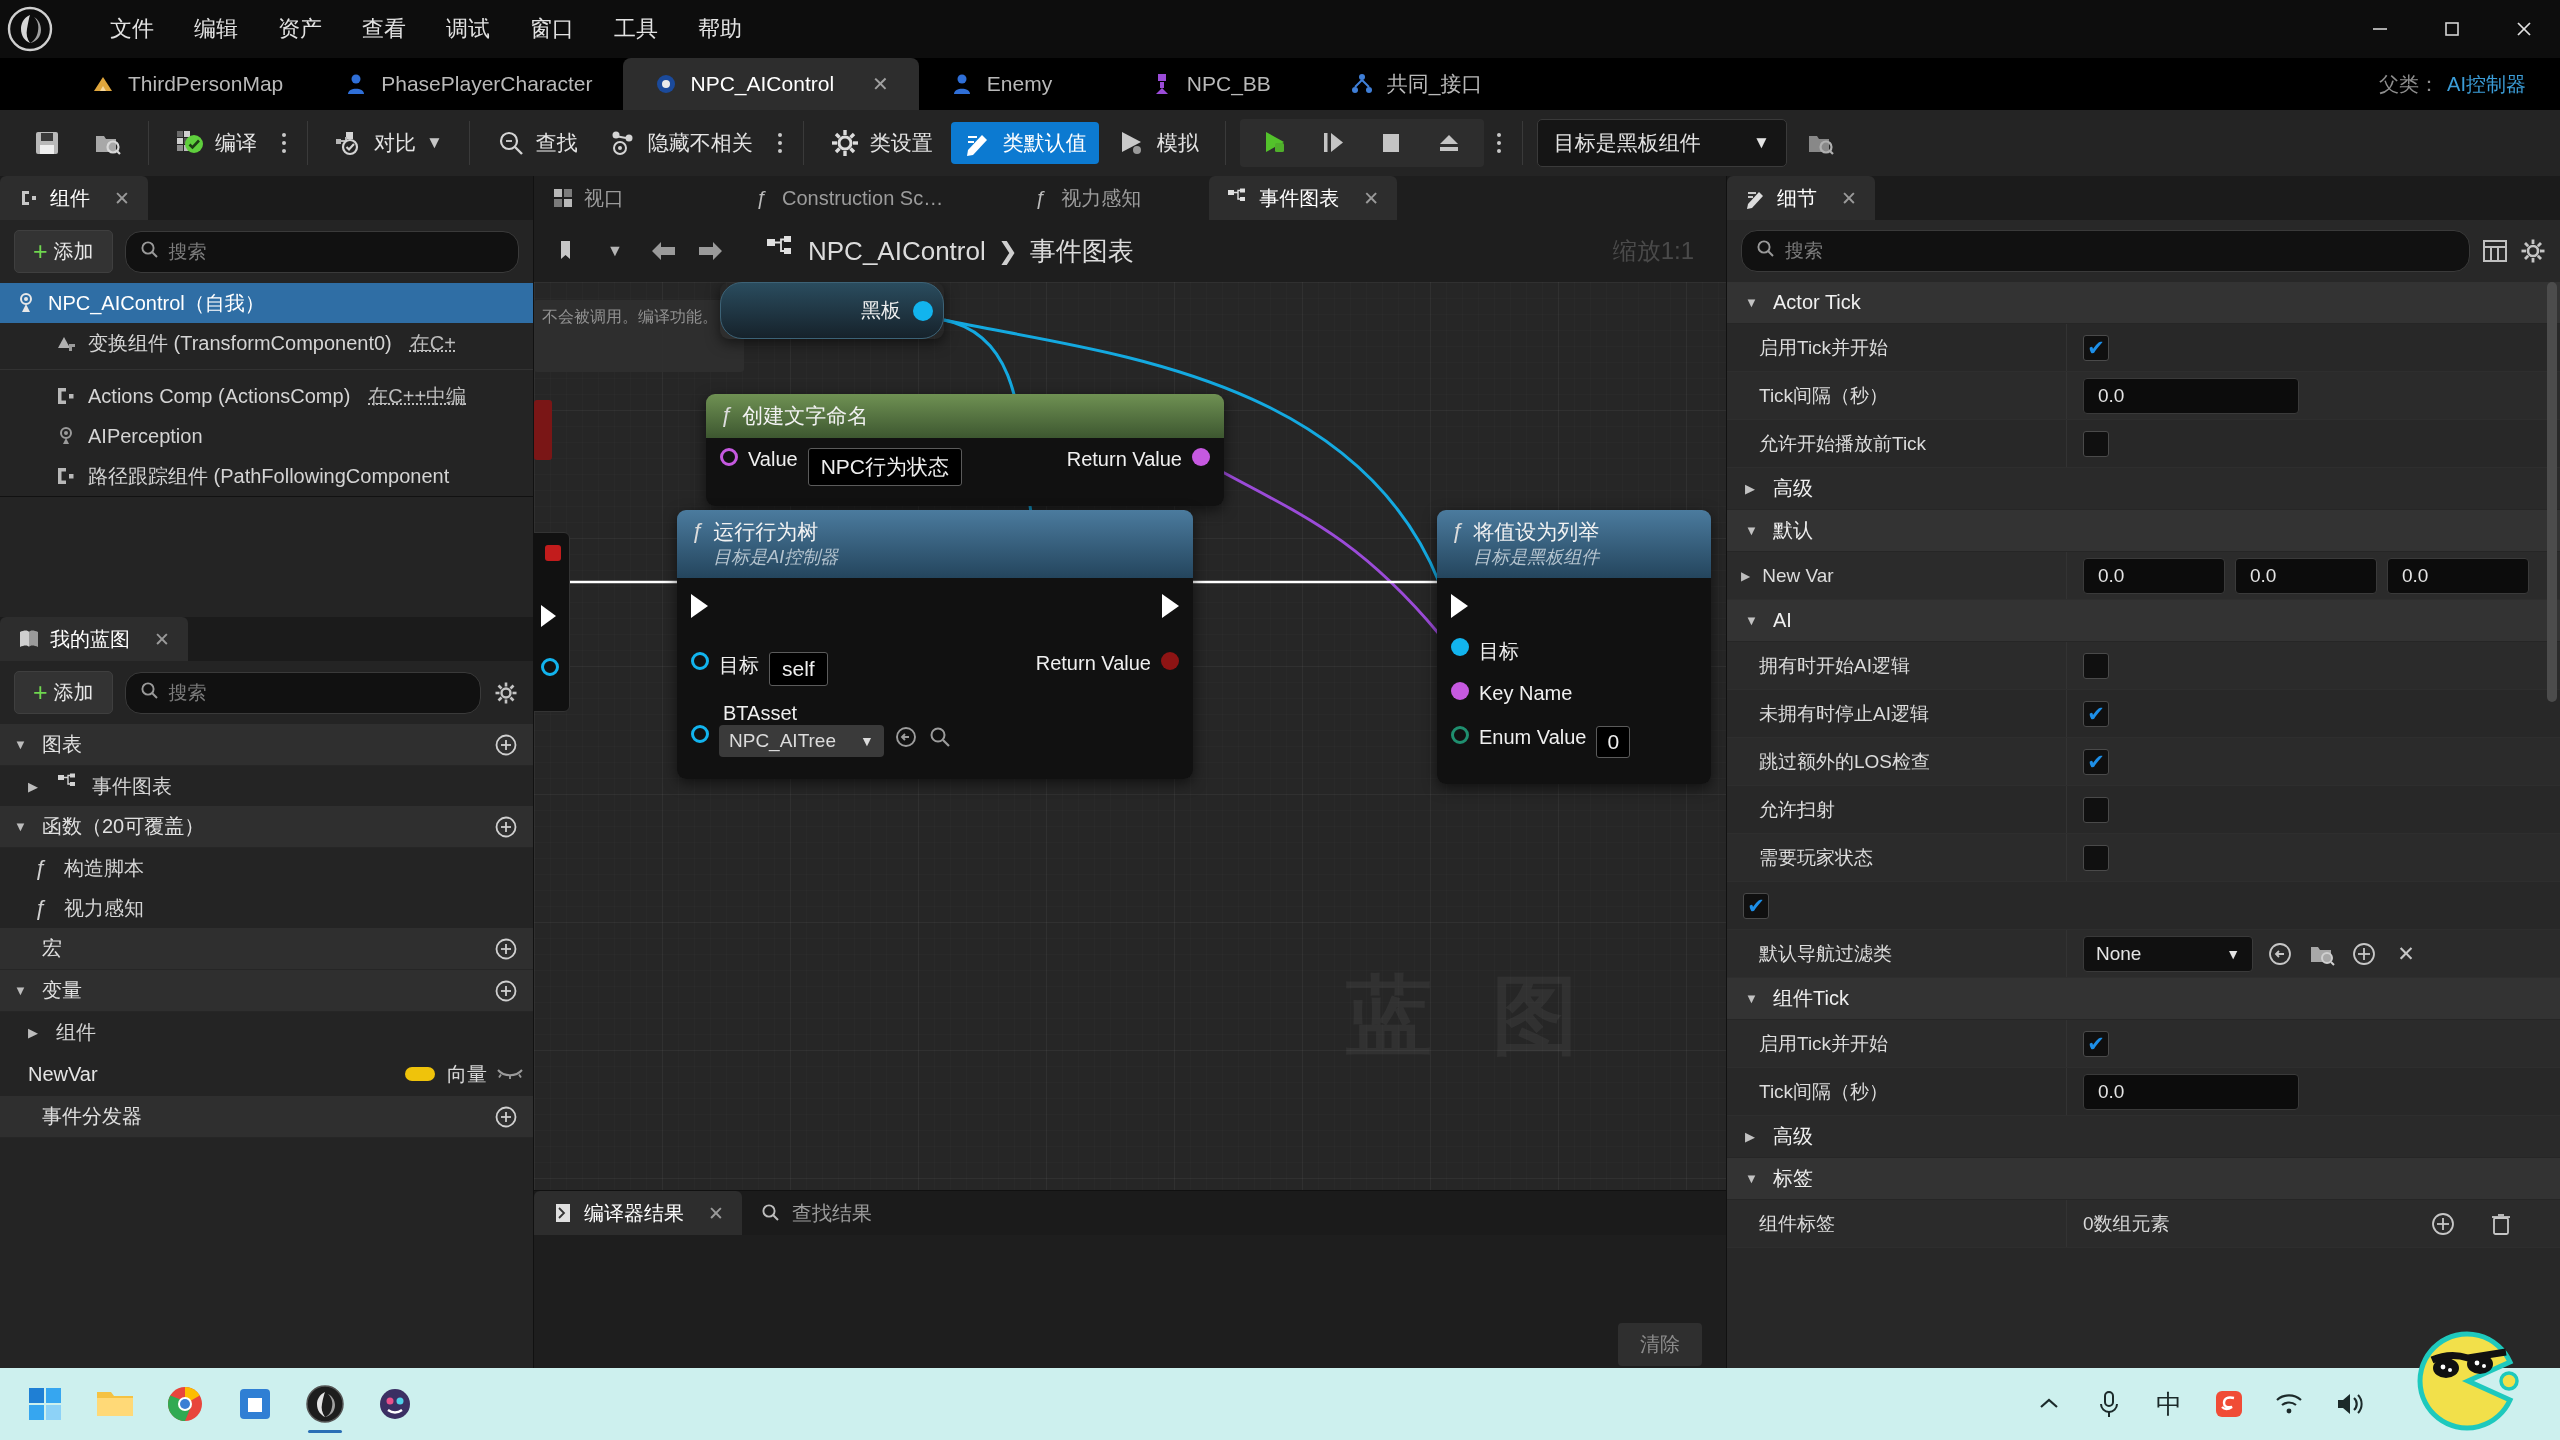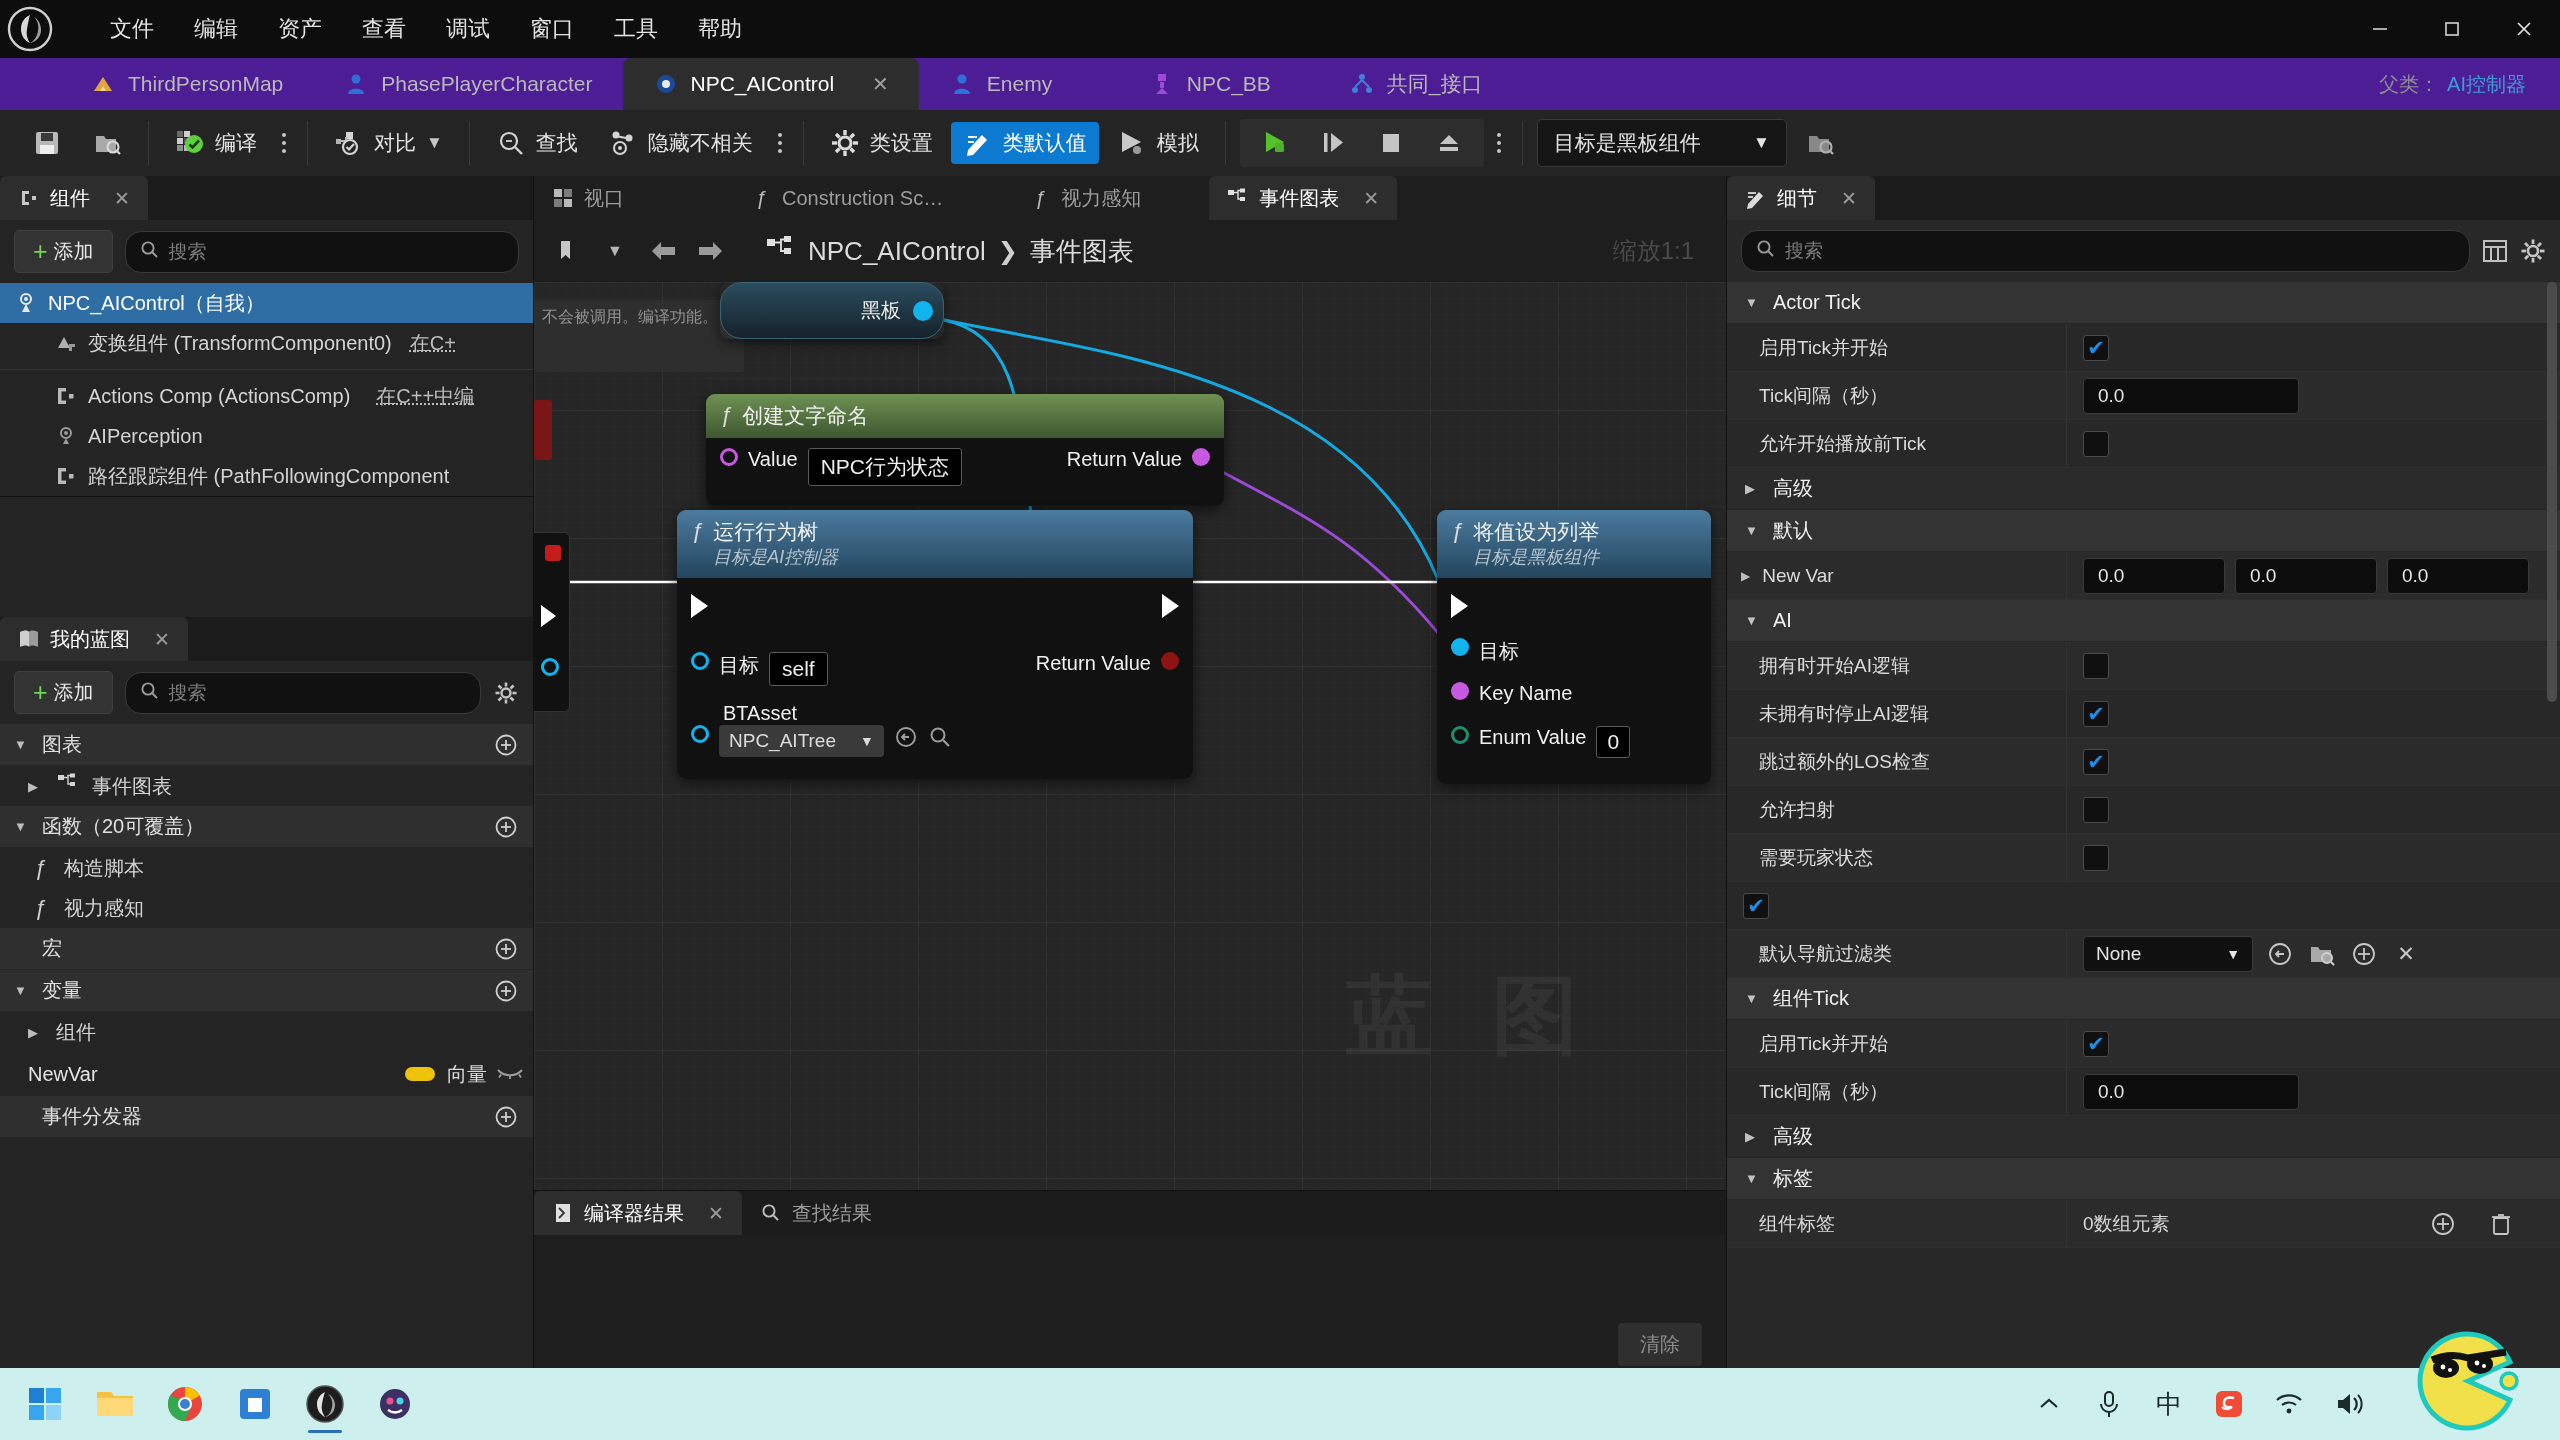--- a/index.html
+++ b/index.html
@@ -27,21 +27,21 @@
   }
   .win-ctrls { position: absolute; right: 0; top: 0; height: 58px; display: flex; }
   .win-btn {
     width: 72px; height: 58px; display:flex; align-items:center; justify-content:center;
     color: #cfcfcf;
   }
   .win-btn svg { display: block; }
 
   
   .tabbar {
-    height: 52px; background: #4c1d95; display: flex; align-items: stretch;
+    height: 52px; background: #000000; display: flex; align-items: stretch;
     flex: none; position: relative; padding-left: 60px;
   }
   .atab {
     display: flex; align-items: center; gap: 12px; padding: 0 30px;
     font-size: 21px; color: #b9b9b9; position: relative; min-width: 200px;
   }
   .atab.active {
     background: #2d2d2d; color: #ffffff;
     border-top-left-radius: 8px; border-top-right-radius: 8px;
   }
@@ -597,21 +597,21 @@
           <div class="divider"></div>
           <div class="trow">
             <span class="indent"></span>
             <span class="ricon">
               <svg width="22" height="22" viewBox="0 0 22 22">
                   <path d="M3 3 h8 v3.5 h-4.5 v9 h4.5 v3.5 h-8z" fill="#b8b8b8"></path>
                   <rect x="14" y="9" width="4.5" height="4.5" fill="#b8b8b8"></rect>
                 </svg>
             </span>
             <span>Actions Comp (ActionsComp)</span>
-            <span class="suffix" style="margin-left:16px;">在C++中编</span>
+            <span class="suffix" style="margin-left:8px;">在C++中编</span>
           </div>
           <div class="trow">
             <span class="indent"></span>
             <span class="ricon">
               <svg width="22" height="22" viewBox="0 0 22 22">
                   <circle cx="11" cy="8" r="5" fill="none" stroke="#9a9a9a" stroke-width="2"></circle>
                   <circle cx="11" cy="8" r="2" fill="#9a9a9a"></circle>
                   <path d="M8 19 L11 13 L14 19Z" fill="#9a9a9a"></path>
                 </svg>
             </span>

